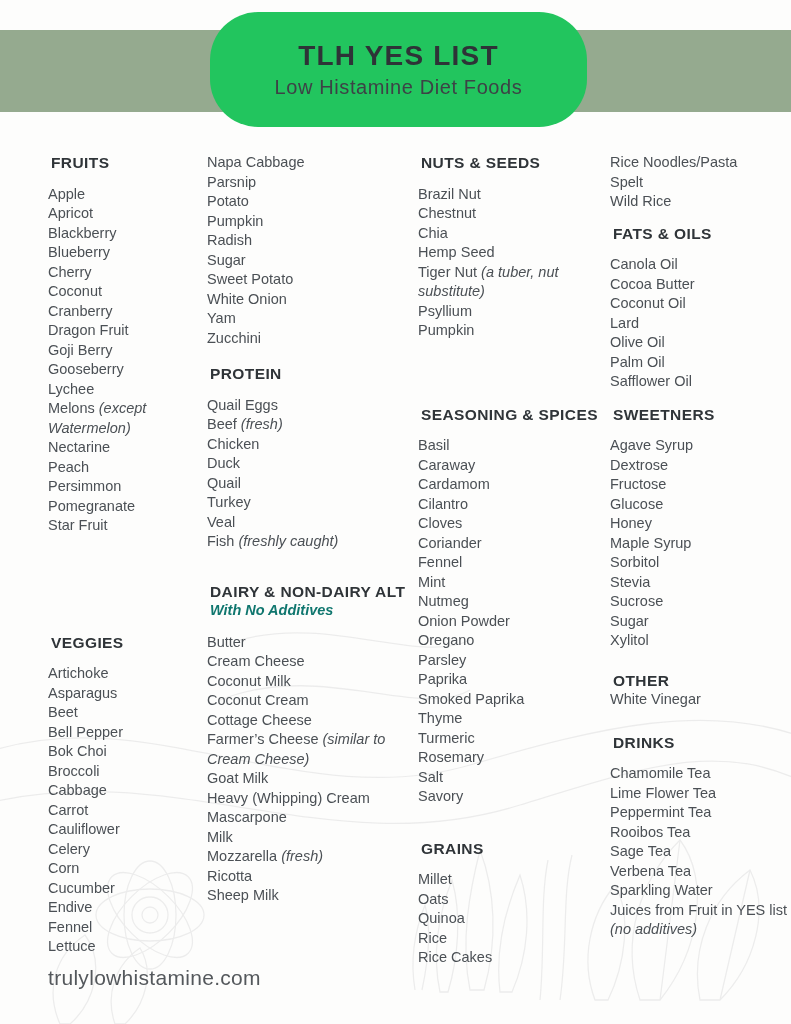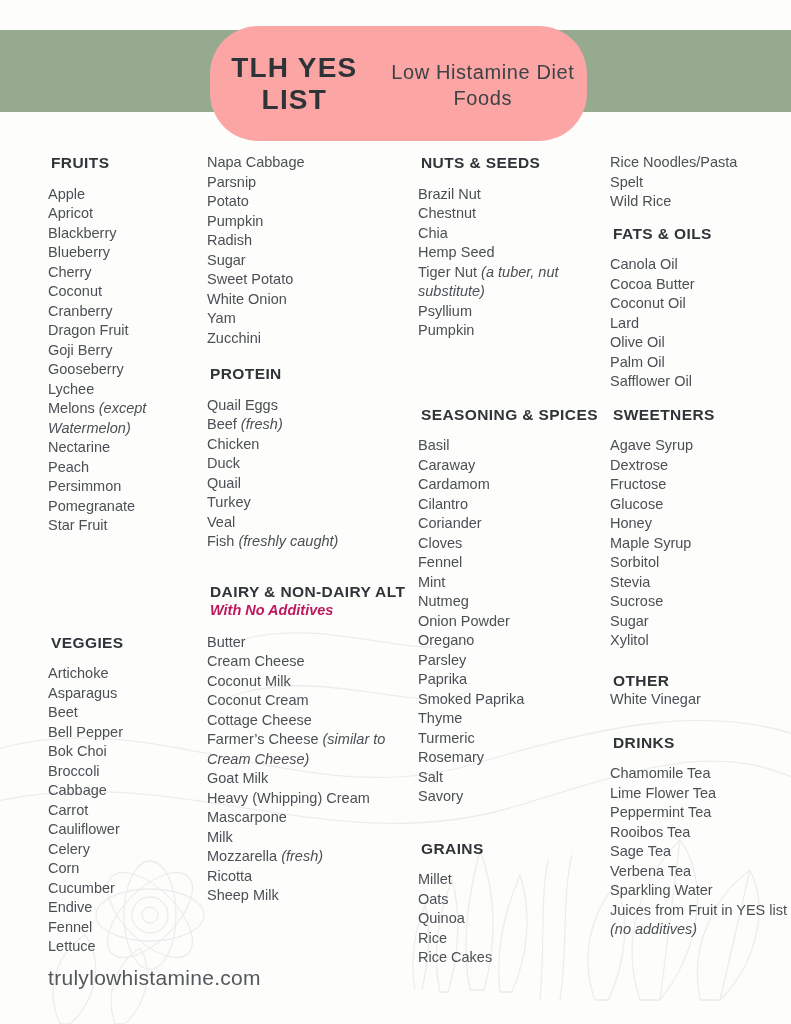--- a/index.html
+++ b/index.html
@@ -5,43 +5,43 @@
   html,body{margin:0;padding:0;background:#ffffff;}
   .page{
     position:relative;width:791px;height:1024px;overflow:hidden;
     background:#fdfdfc;font-family:"Liberation Sans",sans-serif;
   }
   
   .botanical{position:absolute;left:0;top:0;width:791px;height:1024px;z-index:0;}
   
   .band{position:absolute;left:0;top:30px;width:791px;height:82px;background:#95aa8f;z-index:1;}
   .header-card{
-    position:absolute;left:210px;top:26px;width:377px;height:115px;border-radius:48px;
-    background:#fca5a5;z-index:2;display:flex;justify-content:center;
+    position:absolute;left:210px;top:12px;width:377px;height:115px;border-radius:48px;
+    background:#22c55e;z-index:2;display:flex;flex-direction:column;justify-content:center;
     align-items:center;text-align:center;
   }
   .page-title{
     font-size:28px;font-weight:800;color:#2e3337;letter-spacing:1.2px;line-height:32px;margin:0;
   }
   .page-subtitle{
     font-size:20px;font-weight:400;color:#3d4246;letter-spacing:.6px;line-height:26px;margin:2px 0 0 0;
   }
   
   .col{position:absolute;top:146px;z-index:3;}
   #col1{left:48px;width:132px;}
   #col2{left:207px;width:200px;}
   #col3{left:418px;width:178px;}
   #col4{left:610px;width:178px;}
   .section{margin:0;}
   .heading{
     font-size:15.5px;font-weight:700;color:#2f3438;letter-spacing:.4px;
     margin:0;padding-left:3px;line-height:19.5px;white-space:nowrap;
   }
   .section-subtitle{
-    font-size:14.5px;font-weight:700;font-style:italic;color:#be185d;
+    font-size:14.5px;font-weight:700;font-style:italic;color:#0f766e;
     margin:0;padding-left:3px;line-height:19.5px;
   }
   ul.items{list-style:none;margin:12px 0 0 0;padding:0;}
   .section.no-heading ul.items{margin-top:0;}
   li.item{font-size:14.5px;line-height:19.5px;color:#4b5055;margin:0;padding:0;}
   li.item em{font-style:italic;color:#4b5055;}
   
   #col1 .section:nth-child(1){margin-top:7px;}
   #col1 .section:nth-child(2){margin-top:97px;}
   #col2 .section:nth-child(1){margin-top:7px;}
@@ -213,22 +213,22 @@
           <li class="item"><span>Pumpkin</span></li>
         </ul>
       </div>
       <div class="section">
         <h2 class="heading">SEASONING &amp; SPICES</h2>
         <ul class="items">
           <li class="item"><span>Basil</span></li>
           <li class="item"><span>Caraway</span></li>
           <li class="item"><span>Cardamom</span></li>
           <li class="item"><span>Cilantro</span></li>
+          <li class="item"><span>Cloves</span></li>
           <li class="item"><span>Coriander</span></li>
-          <li class="item"><span>Cloves</span></li>
           <li class="item"><span>Fennel</span></li>
           <li class="item"><span>Mint</span></li>
           <li class="item"><span>Nutmeg</span></li>
           <li class="item"><span>Onion Powder</span></li>
           <li class="item"><span>Oregano</span></li>
           <li class="item"><span>Parsley</span></li>
           <li class="item"><span>Paprika</span></li>
           <li class="item"><span>Smoked Paprika</span></li>
           <li class="item"><span>Thyme</span></li>
           <li class="item"><span>Turmeric</span></li>

